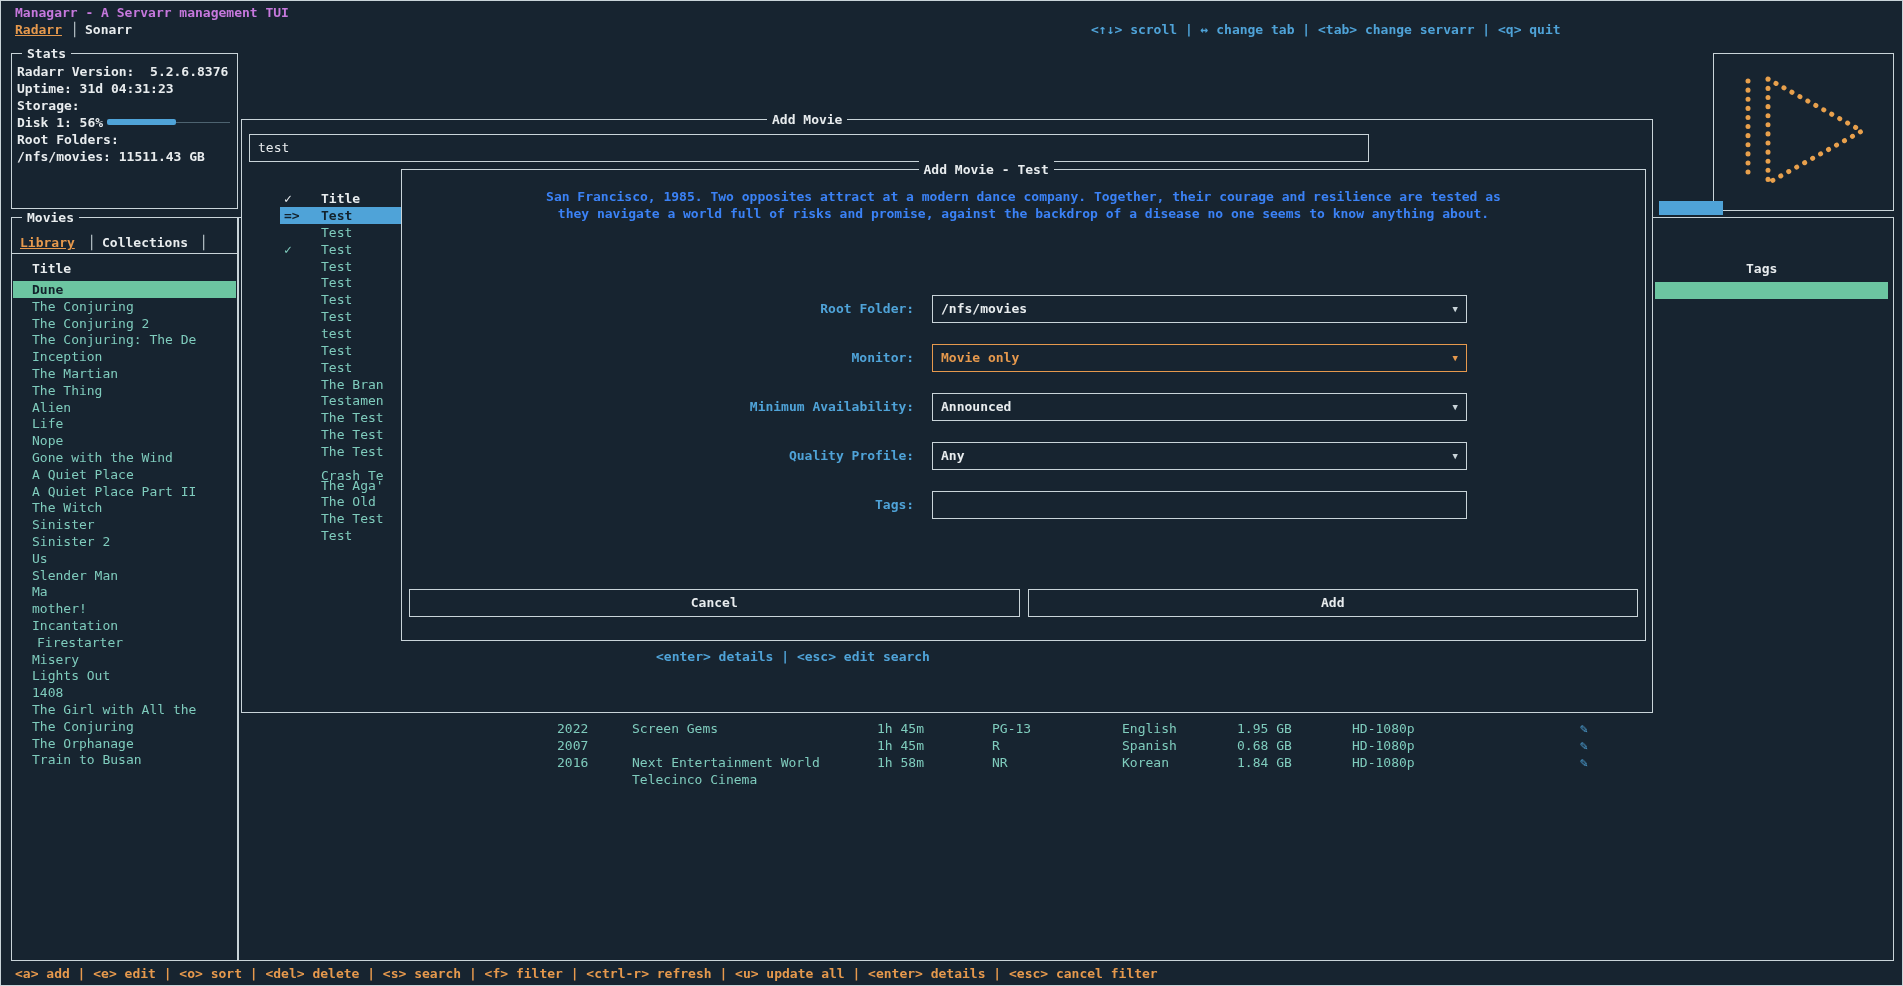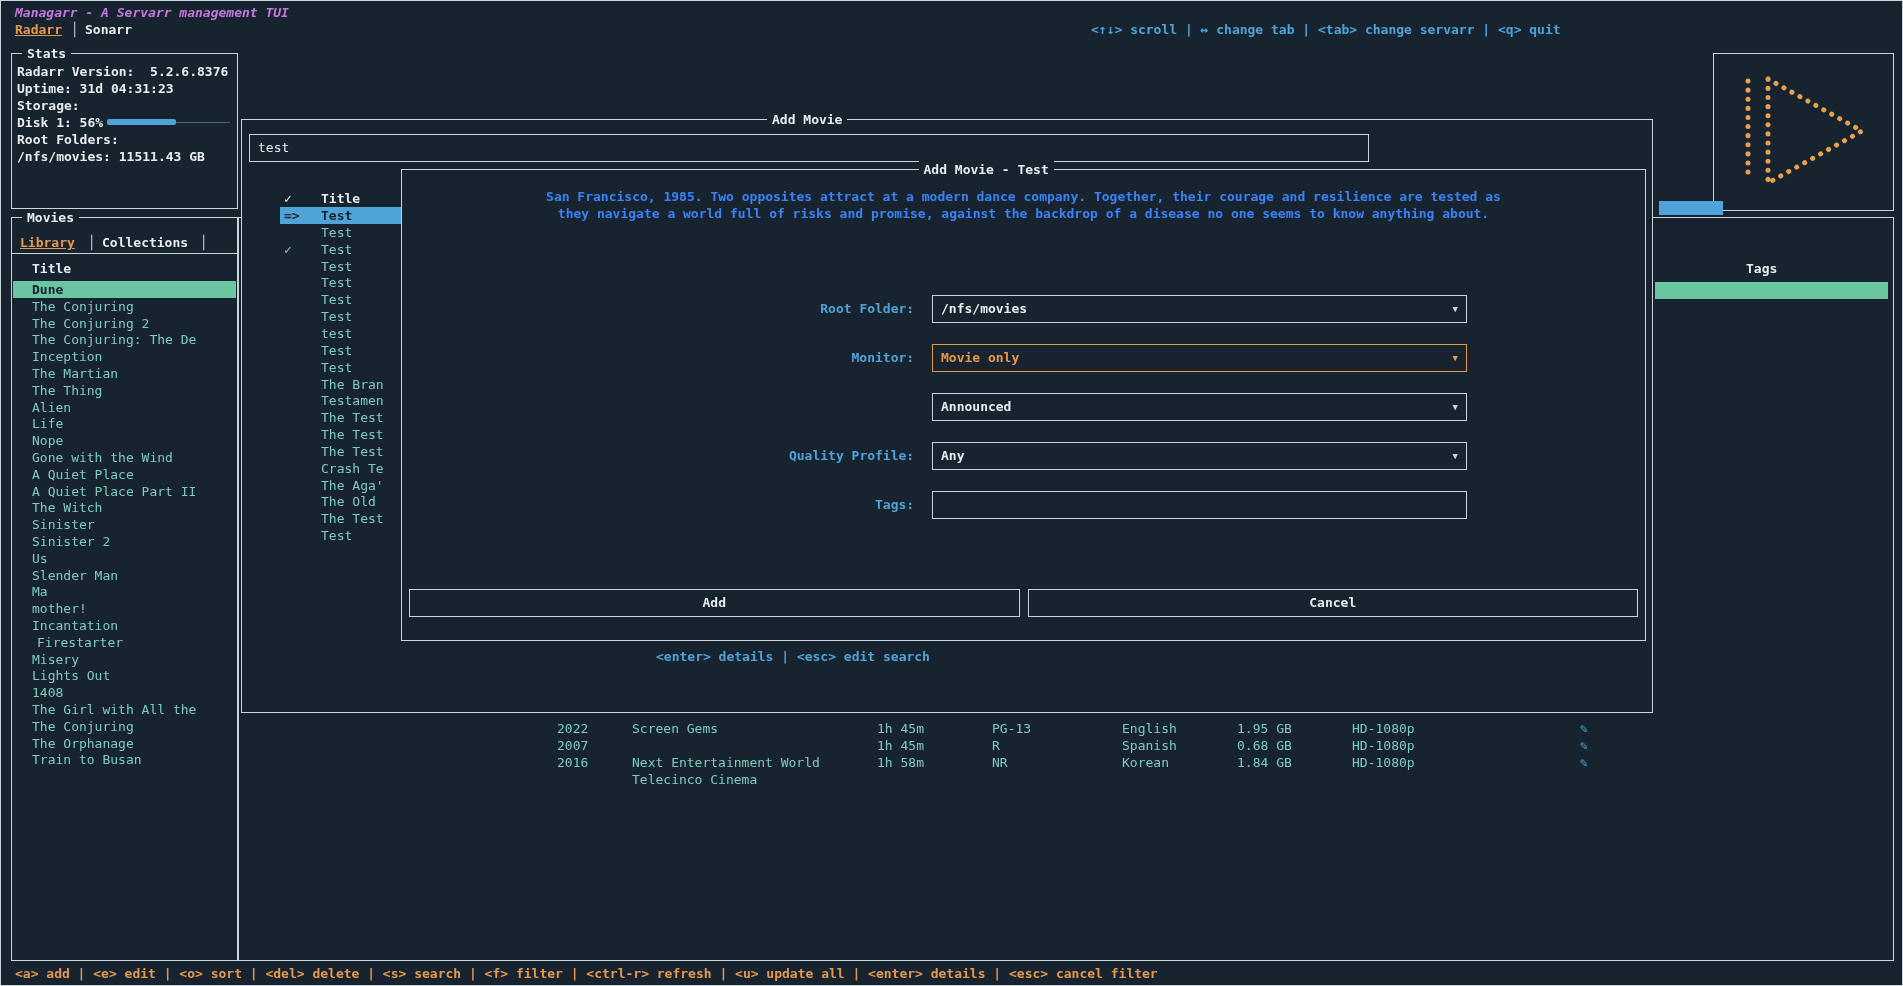--- a/index.html
+++ b/index.html
@@ -4,21 +4,21 @@
 <style>
   * { margin:0; padding:0; box-sizing:border-box; }
   html,body { background:#0d161d; }
   .screen {
     position:relative; width:1903px; height:986px; background:#172430;
     font-family:"DejaVu Sans Mono", monospace; font-size:13px; color:#e8ecee;
     border:1px solid #c9d4d9; overflow:hidden;
   }
   .t { position:absolute; white-space:pre; line-height:17px; }
   .b { font-weight:bold; }
-  .i { font-style:italic; }
+  .i { }
   .orange { color:#e6994d; }
   .blue   { color:#4fa3d8; }
   .magenta{ color:#c678dd; }
   .dim    { color:#c9d4d9; }
   .panel { position:absolute; border:1px solid #c9d4d9; background:#172430; }
   .ptitle {
     position:absolute; top:-9px; left:10px; background:#172430;
     padding:0 5px; font-weight:bold; white-space:pre; line-height:17px;
   }
   .hline { position:absolute; height:1px; background:#c9d4d9; }
@@ -237,21 +237,21 @@
           <span class="rtitle">The Test</span>
         </div>
         <div class="rrow" style="top: 219px;">
           <span class="rmark"></span>
           <span class="rtitle">The Test</span>
         </div>
         <div class="rrow" style="top: 236px;">
           <span class="rmark"></span>
           <span class="rtitle">The Test</span>
         </div>
-        <div class="rrow" style="top: 253px;">
+        <div class="rrow" style="top: 260px;">
           <span class="rmark"></span>
           <span class="rtitle">Crash Te</span>
         </div>
         <div class="rrow" style="top: 270px;">
           <span class="rmark"></span>
           <span class="rtitle">The Aga'</span>
         </div>
         <div class="rrow" style="top: 286px;">
           <span class="rmark"></span>
           <span class="rtitle">The Old</span>
@@ -272,34 +272,35 @@
       <div style="position:absolute;inset:0">
           <div class="frow" style="top: 125px;">
             <div class="flabel">Root Folder: </div>
             <div class="fbox"><span>/nfs/movies</span><span class="arr">▼</span></div>
           </div>
           <div class="frow" style="top: 174px;">
             <div class="flabel">Monitor: </div>
             <div class="fbox hl"><span>Movie only</span><span class="arr">▼</span></div>
           </div>
           <div class="frow" style="top: 223px;">
+            <div class="flabel">Minimum Availability: </div>
             <div class="fbox"><span>Announced</span><span class="arr">▼</span></div>
           </div>
           <div class="frow" style="top: 272px;">
             <div class="flabel">Quality Profile: </div>
             <div class="fbox"><span>Any</span><span class="arr">▼</span></div>
           </div>
           <div class="frow" style="top: 321px;">
             <div class="flabel">Tags: </div>
             <div class="fbox"><span></span></div>
           </div>
         </div>
       <div class="btnrow">
+        <div class="btn">Cancel</div>
         <div class="btn">Add</div>
-        <div class="btn">Cancel</div>
       </div>
     </div>
 
     <div class="t blue b" style="left:414px;top:528px">&lt;enter&gt; details | &lt;esc&gt; edit search</div>
   </div>
 
   <div class="t orange b" style="left:14px;top:964px">&lt;a&gt; add | &lt;e&gt; edit | &lt;o&gt; sort | &lt;del&gt; delete | &lt;s&gt; search | &lt;f&gt; filter | &lt;ctrl-r&gt; refresh | &lt;u&gt; update all | &lt;enter&gt; details | &lt;esc&gt; cancel filter</div>
 
 </div>
 

